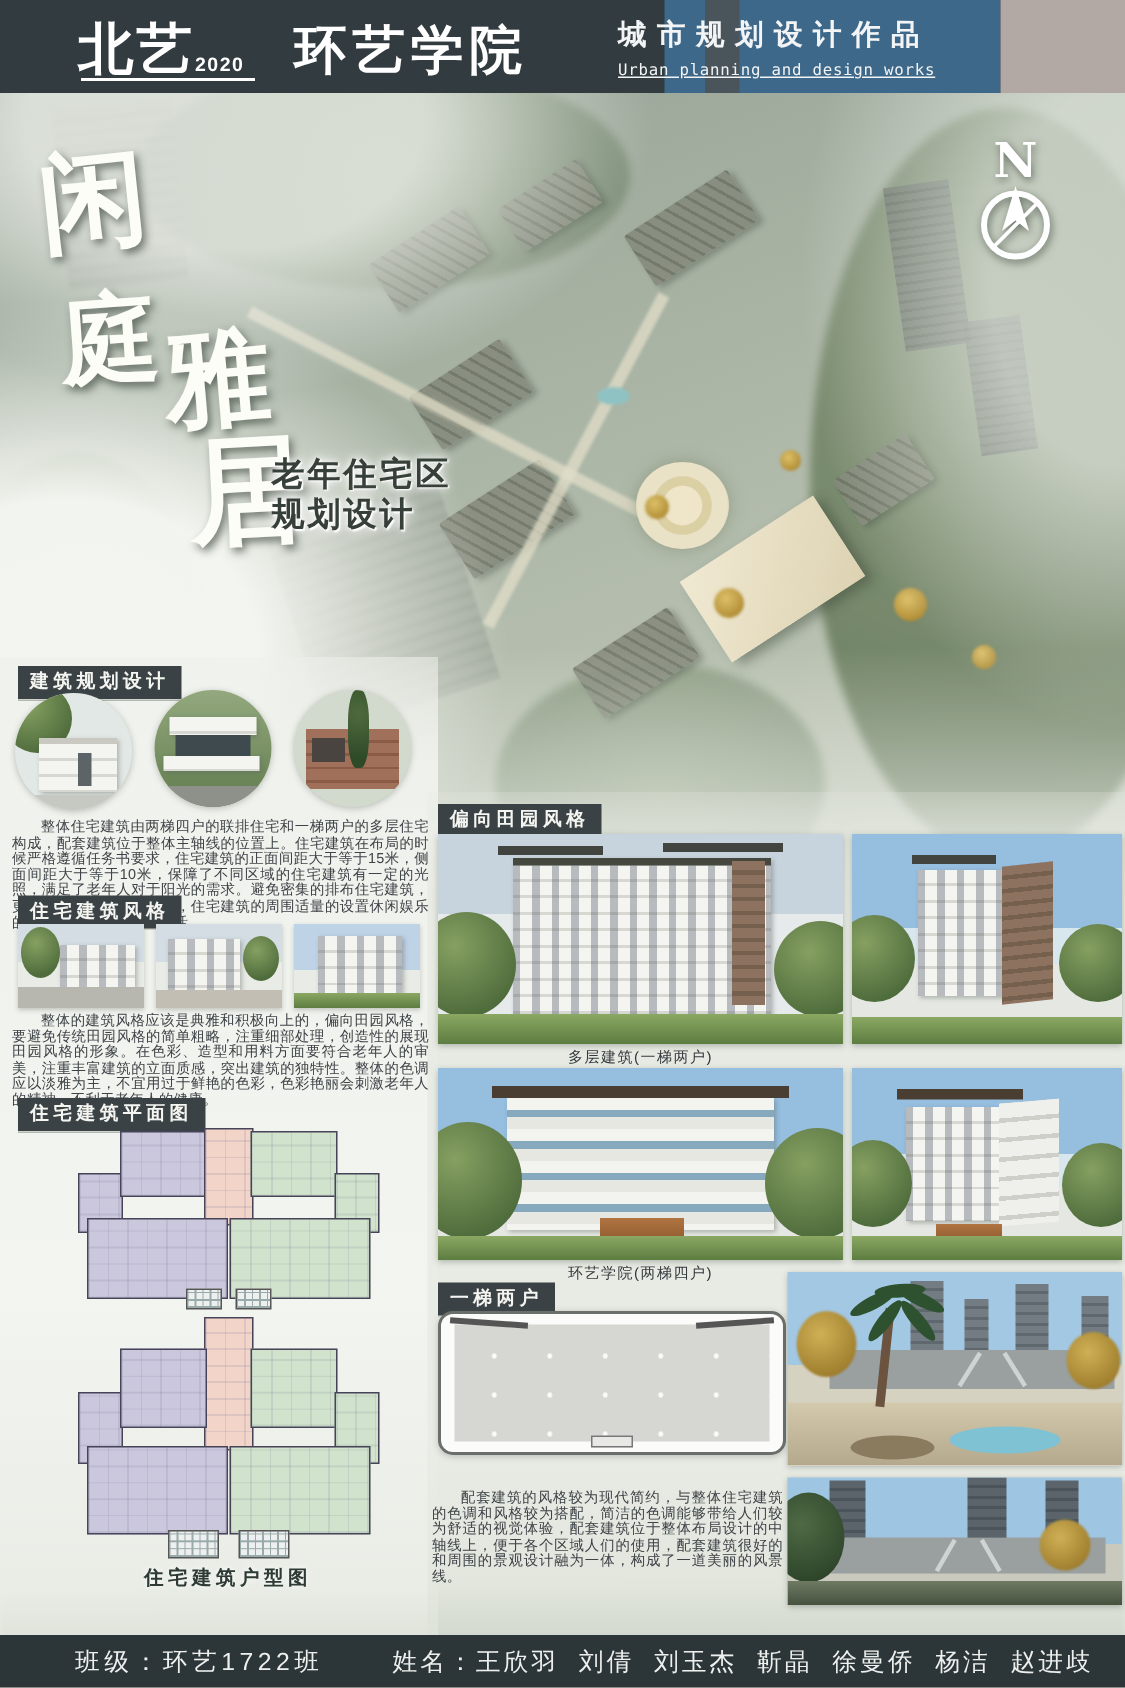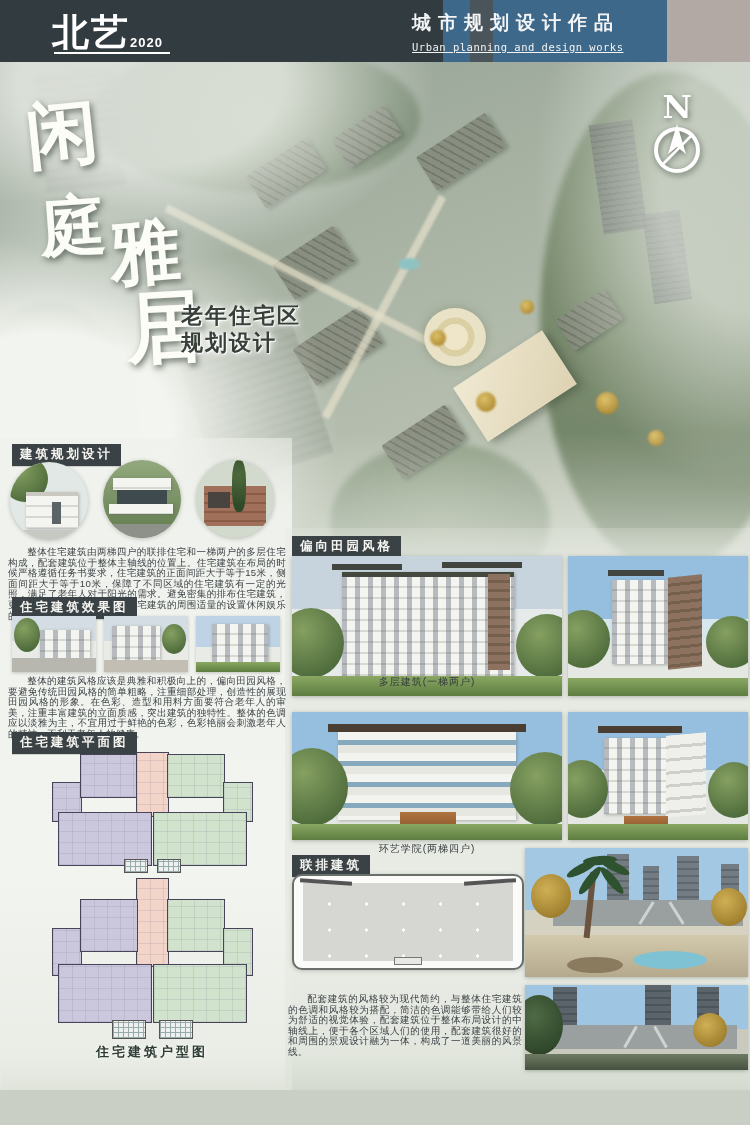--- a/index.html
+++ b/index.html
@@ -151,20 +151,21 @@
   </div>
 
   <header>
     <div class="hdr-blue"></div>
     <div class="hdr-stripe"></div>
     <div class="hdr-beige"></div>
     <div class="brand">
       <span class="brand-school">北艺</span><span class="brand-year">2020</span>
     </div>
     <div class="brand-rule"></div>
+    <div class="brand-college">环艺学院</div>
     <div class="hdr-title">
       <div class="hdr-title-cn">城市规划设计作品</div>
       <div class="hdr-title-en">Urban planning and design works</div>
     </div>
   </header>
 
   <div class="calli c1">闲</div>
   <div class="calli c2">庭</div>
   <div class="calli c3">雅</div>
   <div class="calli c4">居</div>
@@ -197,21 +198,21 @@
     <div class="road" style="height:14px;background:#8e9189;"></div>
   </div>
   <div class="circ" style="left:196px;top:460px;background:#d2d9cd;">
     <div style="position:absolute;left:8px;top:26px;width:62px;height:40px;background:repeating-linear-gradient(180deg,#a1705a 0 7px,#8a5c47 7px 9px);"></div>
     <div style="position:absolute;left:12px;top:32px;width:22px;height:16px;background:#4a4440;"></div>
     <div class="tree" style="left:36px;top:0px;width:14px;height:52px;border-radius:40%;background:radial-gradient(circle at 50% 30%,#4e6a3c,#2f4a28 80%);"></div>
   </div>
 
   <div class="para" style="left:8px;top:547px;width:278px;">整体住宅建筑由两梯四户的联排住宅和一梯两户的多层住宅构成，配套建筑位于整体主轴线的位置上。住宅建筑在布局的时候严格遵循任务书要求，住宅建筑的正面间距大于等于15米，侧面间距大于等于10米，保障了不同区域的住宅建筑有一定的光照，满足了老年人对于阳光的需求。避免密集的排布住宅建筑，更注重空间舒适感的营造，住宅建筑的周围适量的设置休闲娱乐的区域，丰富老年人的生活。</div>
 
-  <div class="sec-h" style="left:12px;top:597px;">住宅建筑效果图</div>
+  <div class="sec-h" style="left:12px;top:597px;">住宅建筑风格</div>
 
   <div class="ph" style="left:12px;top:616px;width:84px;height:56px;">
     <div class="tree" style="left:2px;top:2px;width:26px;height:34px;"></div>
     <div class="white-bld win" style="left:28px;top:14px;width:50px;height:28px;"></div>
     <div class="road" style="height:14px;"></div>
   </div>
   <div class="ph" style="left:104px;top:616px;width:84px;height:56px;">
     <div class="white-bld win" style="left:8px;top:10px;width:48px;height:34px;"></div>
     <div class="tree" style="left:58px;top:8px;width:24px;height:30px;"></div>
     <div class="road" style="height:12px;background:#c2beb4;"></div>
@@ -263,42 +264,42 @@
     <div class="lawn" style="height:20px;"></div>
   </div>
   <div class="render sky-blue" style="left:568px;top:556px;width:180px;height:140px;">
     <div class="white-bld win" style="left:44px;top:24px;width:58px;height:84px;"></div>
     <div class="bld brown" style="left:100px;top:20px;width:34px;height:92px;position:absolute;transform:skewY(-6deg);"></div>
     <div class="roofbar" style="left:40px;top:14px;width:56px;"></div>
     <div class="tree" style="left:-12px;top:54px;width:54px;height:58px;"></div>
     <div class="tree" style="left:138px;top:60px;width:52px;height:52px;"></div>
     <div class="lawn" style="height:18px;"></div>
   </div>
-  <div class="img-label" style="left:292px;top:675px;width:270px;">多层建筑(一梯两户)</div>
+  <div class="img-label" style="left:292px;top:698px;width:270px;">多层建筑(一梯两户)</div>
 
   <div class="render sky-blue" style="left:292px;top:712px;width:270px;height:128px;">
     <div style="position:absolute;left:46px;top:20px;width:178px;height:88px;background:repeating-linear-gradient(180deg,#f3f3f0 0 8px,#87a9bd 8px 13px,#e7e7e2 13px 21px);box-shadow:1px 1px 3px rgba(90,95,90,.4);"></div>
     <div class="roofbar" style="left:36px;top:12px;width:198px;height:8px;background:#4a3e32;"></div>
     <div class="terr" style="left:108px;bottom:12px;width:56px;height:16px;"></div>
     <div class="tree" style="left:-16px;top:36px;width:72px;height:78px;"></div>
     <div class="tree" style="left:218px;top:40px;width:70px;height:74px;"></div>
     <div class="lawn" style="height:16px;"></div>
   </div>
   <div class="render sky-blue" style="left:568px;top:712px;width:180px;height:128px;">
     <div class="white-bld win" style="left:36px;top:26px;width:64px;height:76px;"></div>
     <div style="position:absolute;left:98px;top:22px;width:40px;height:82px;background:repeating-linear-gradient(180deg,#efefec 0 10px,#cfcfc9 10px 13px);transform:skewY(-5deg);"></div>
     <div class="roofbar" style="left:30px;top:14px;width:84px;height:7px;background:#4a3e32;"></div>
     <div class="terr" style="left:56px;bottom:12px;width:44px;height:12px;"></div>
     <div class="tree" style="left:-12px;top:48px;width:52px;height:58px;"></div>
     <div class="tree" style="left:140px;top:50px;width:52px;height:56px;"></div>
     <div class="lawn" style="height:16px;"></div>
   </div>
   <div class="img-label" style="left:292px;top:842px;width:270px;">环艺学院(两梯四户)</div>
 
-  <div class="sec-h" style="left:292px;top:855px;">联排建筑</div>
+  <div class="sec-h" style="left:292px;top:855px;">一梯两户</div>
 
   <div class="aplan">
     <div class="aplan-fill"></div>
     <div class="acorner" style="left:6px;transform:rotate(4deg);"></div>
     <div class="acorner" style="right:6px;transform:rotate(-4deg);"></div>
     <div class="anotch"></div>
   </div>
   <div class="para" style="left:288px;top:994px;width:234px;">配套建筑的风格较为现代简约，与整体住宅建筑的色调和风格较为搭配，简洁的色调能够带给人们较为舒适的视觉体验，配套建筑位于整体布局设计的中轴线上，便于各个区域人们的使用，配套建筑很好的和周围的景观设计融为一体，构成了一道美丽的风景线。</div>
 
   <div class="pool-r" style="top:848px;height:129px;">
@@ -326,14 +327,18 @@
     <div class="twr" style="left:120px;top:0px;width:26px;height:46px;background:repeating-linear-gradient(180deg,#5b646b 0 5px,#4b545a 5px 7px);"></div>
     <div class="twr" style="left:172px;top:2px;width:22px;height:44px;background:repeating-linear-gradient(180deg,#5b646b 0 5px,#4b545a 5px 7px);"></div>
     <div class="lowb" style="left:16px;top:40px;width:196px;height:24px;"></div>
     <div class="strut" style="left:104px;top:40px;height:24px;transform:rotate(30deg);"></div>
     <div class="strut" style="left:134px;top:40px;height:24px;transform:rotate(-30deg);"></div>
     <div class="ytree" style="left:168px;top:28px;width:34px;height:34px;"></div>
     <div class="tree" style="left:-10px;top:10px;width:48px;height:60px;background:radial-gradient(circle at 40% 35%,#4e6a44,#2e452a 78%);"></div>
     <div style="position:absolute;left:0;bottom:0;width:100%;height:16px;background:linear-gradient(#6e7a62,#46523f);"></div>
   </div>
 
+  <footer>
+    <span class="ft-class">班级：环艺1722班</span>
+    <span class="ft-names">姓名：王欣羽  刘倩  刘玉杰  靳晶  徐曼侨  杨洁  赵进歧</span>
+  </footer>
 
 </div>
 
 </body></html>

